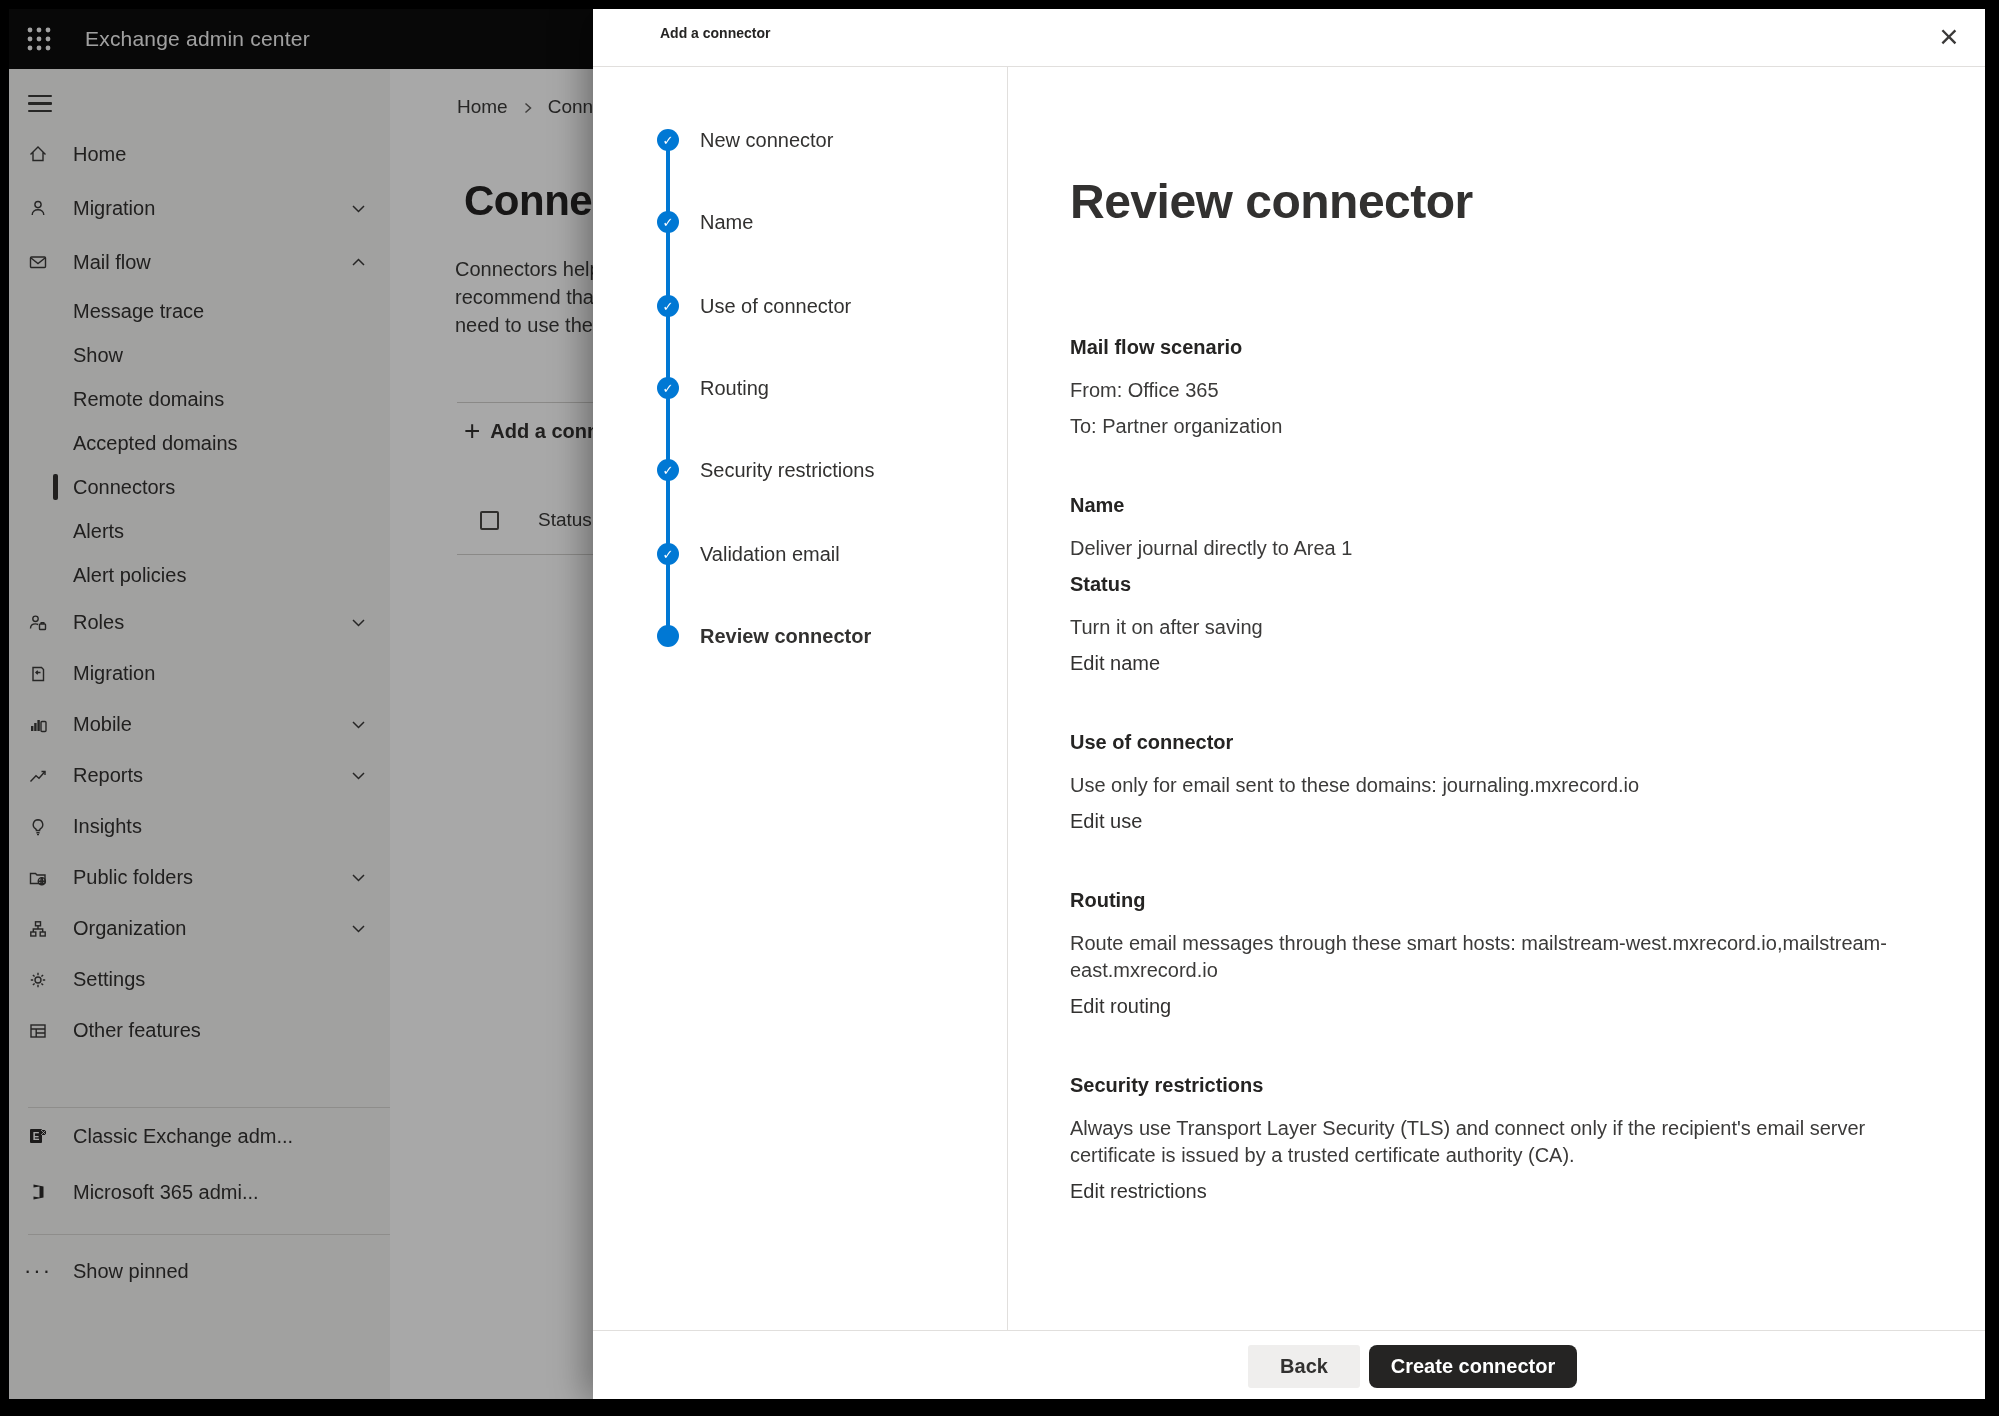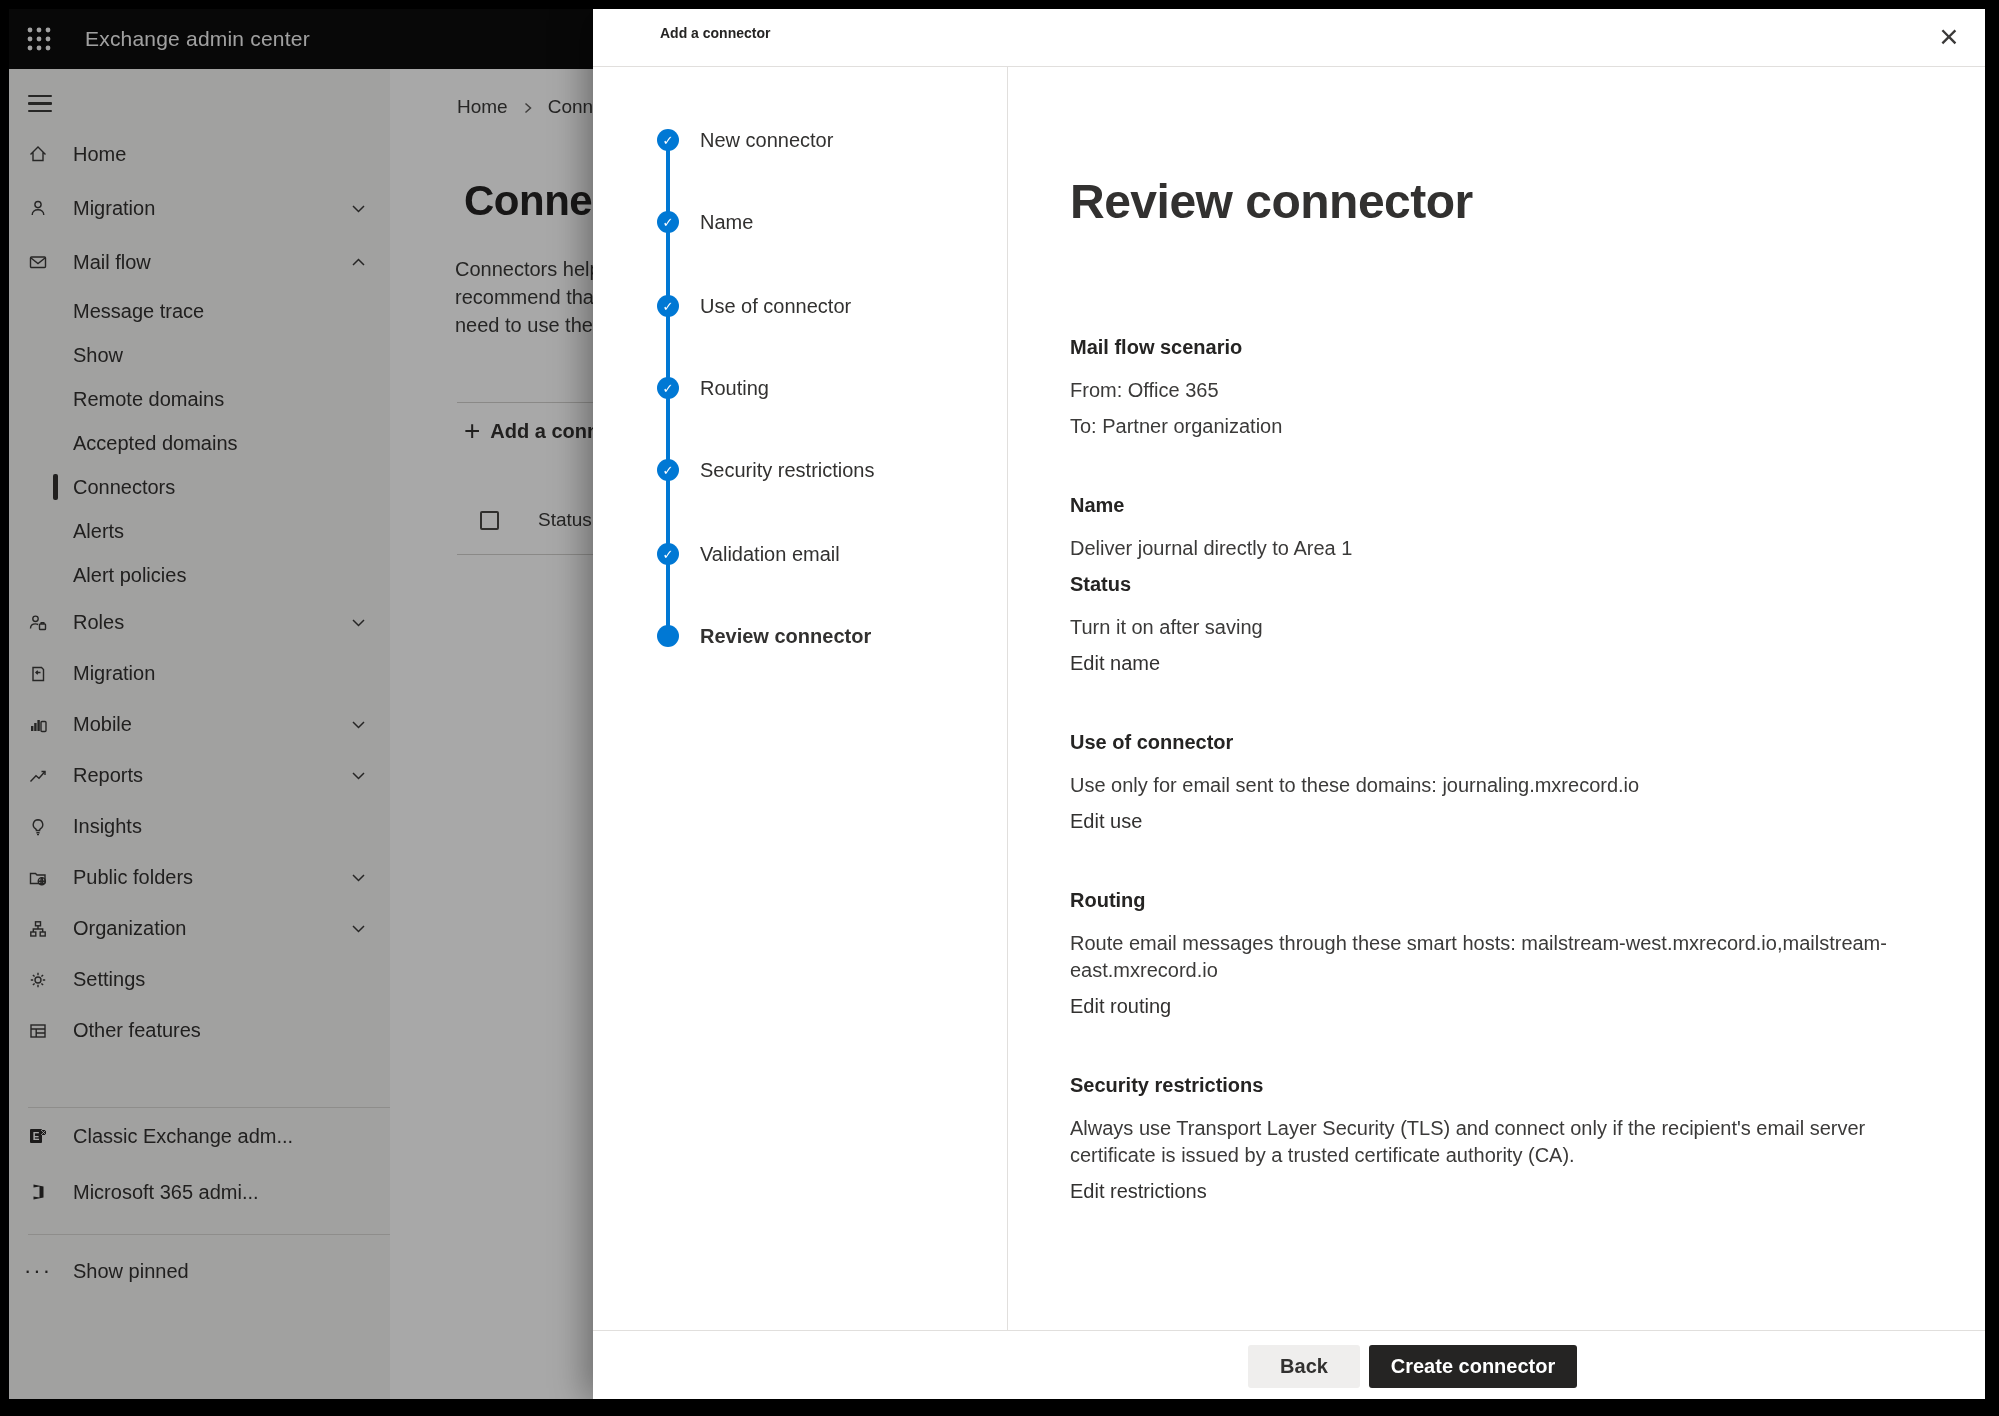--- a/index.html
+++ b/index.html
@@ -64,21 +64,21 @@
   .section { display:flow-root; margin-top:43px; }
   .section.first { margin-top:101px; }
   .section h3 { font-size:20px; line-height:27px; font-weight:700; color:#252423; margin:0 0 16px; }
   .subh { font-size:20px; line-height:27px; font-weight:700; color:#252423; margin:8px 0 16px; }
   .blk { margin:0 0 9px; }
   .blk .ln { font-size:20px; line-height:27px; color:#3b3a39; }
   .blk.edit { color:#323130; font-size:20px; line-height:27px; cursor:pointer; }
 
   .modal-footer { position:absolute; left:0; right:0; bottom:0; height:69px; border-top:1px solid #e1dfdd; background:#fff; }
   .btn-back { position:absolute; left:655px; top:14px; width:112px; height:43px; background:#efeeed; border:none; border-radius:3px; font-size:20px; font-weight:600; color:#323130; cursor:pointer; font-family:inherit; }
-  .btn-create { position:absolute; left:776px; top:14px; width:208px; height:43px; background:#252423; border:none; border-radius:3px; font-size:20px; font-weight:600; color:#fff; cursor:pointer; font-family:inherit; }
+  .btn-create { position:absolute; left:776px; top:14px; width:208px; height:43px; background:#252423; border:none; border-radius:8px; font-size:20px; font-weight:600; color:#fff; cursor:pointer; font-family:inherit; }
   svg { display:block; }
 </style>
 </head>
 <body>
 
 <div class="screen">
   <div class="page">
 
     <header class="topbar">
       <div class="waffle">

